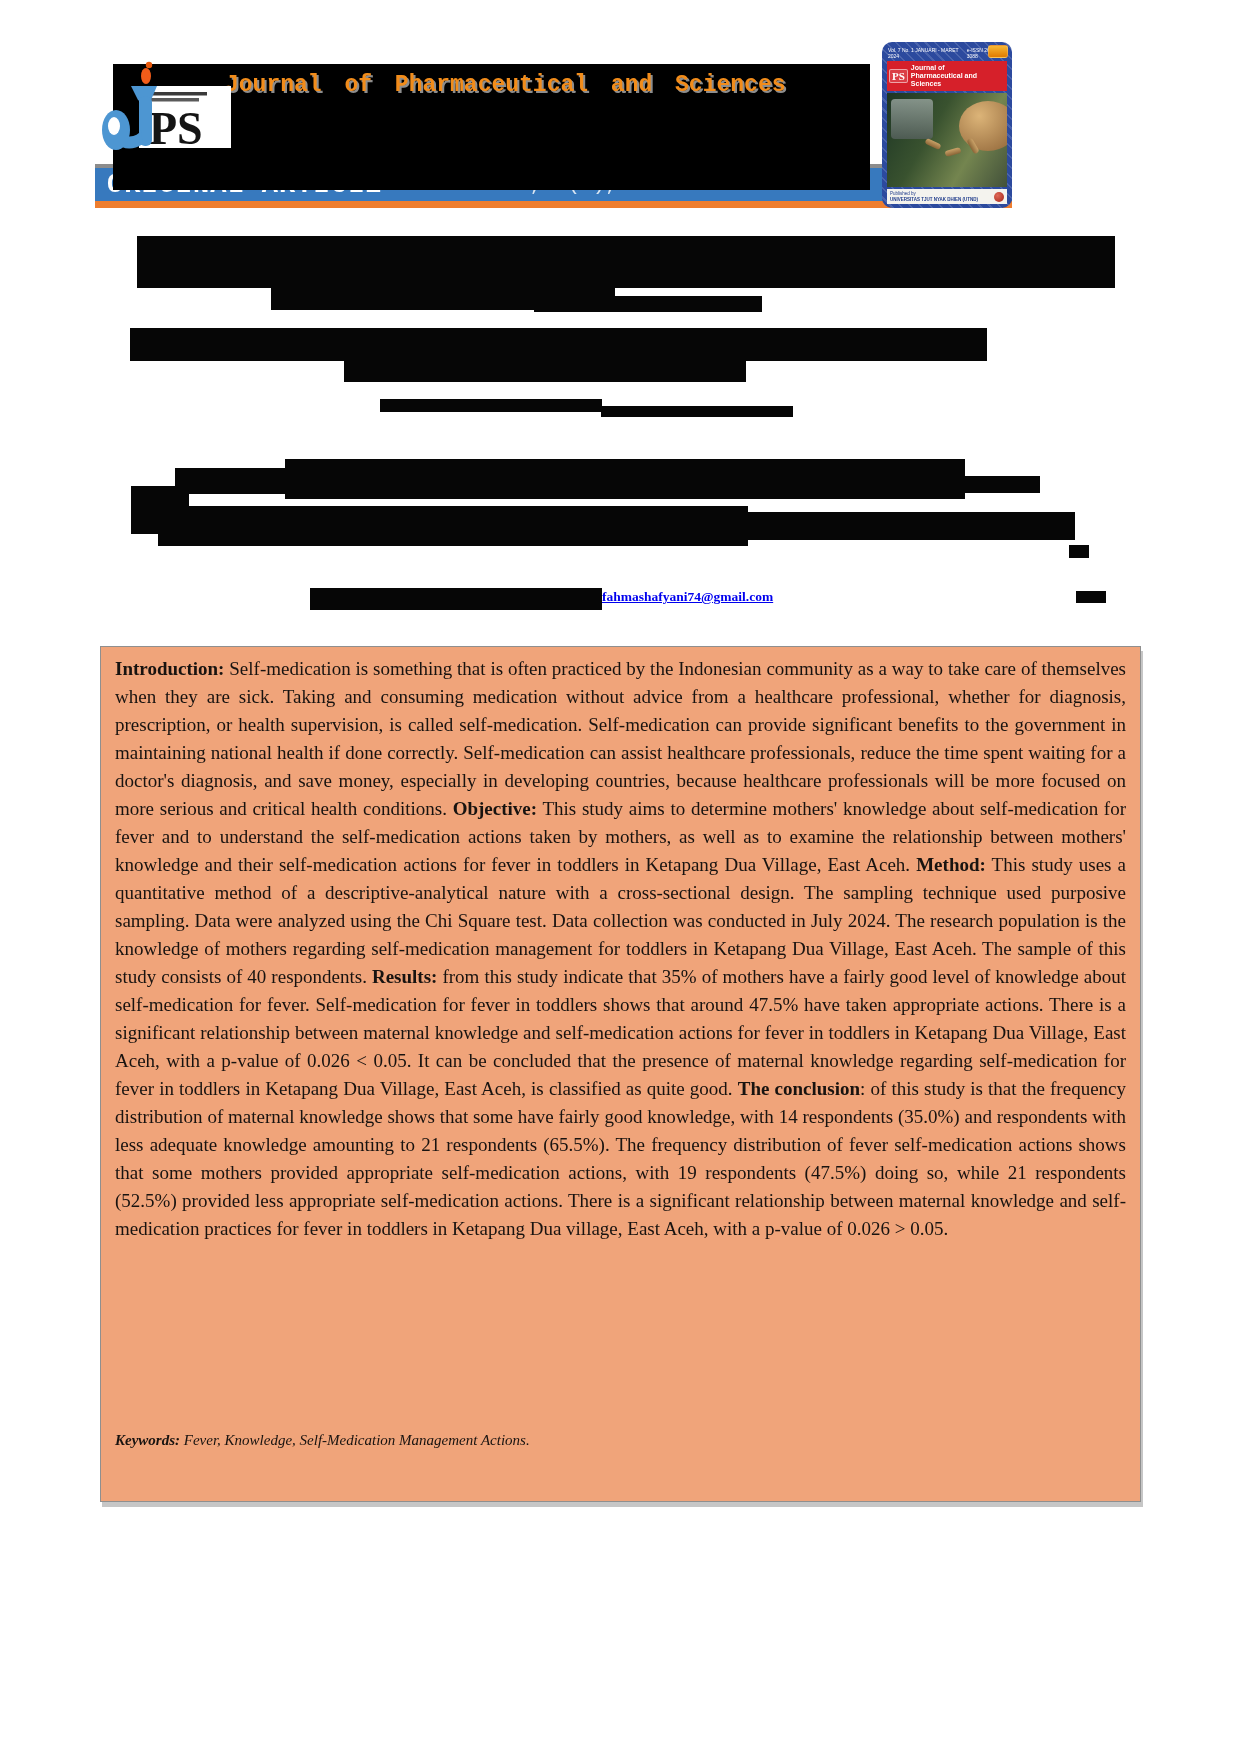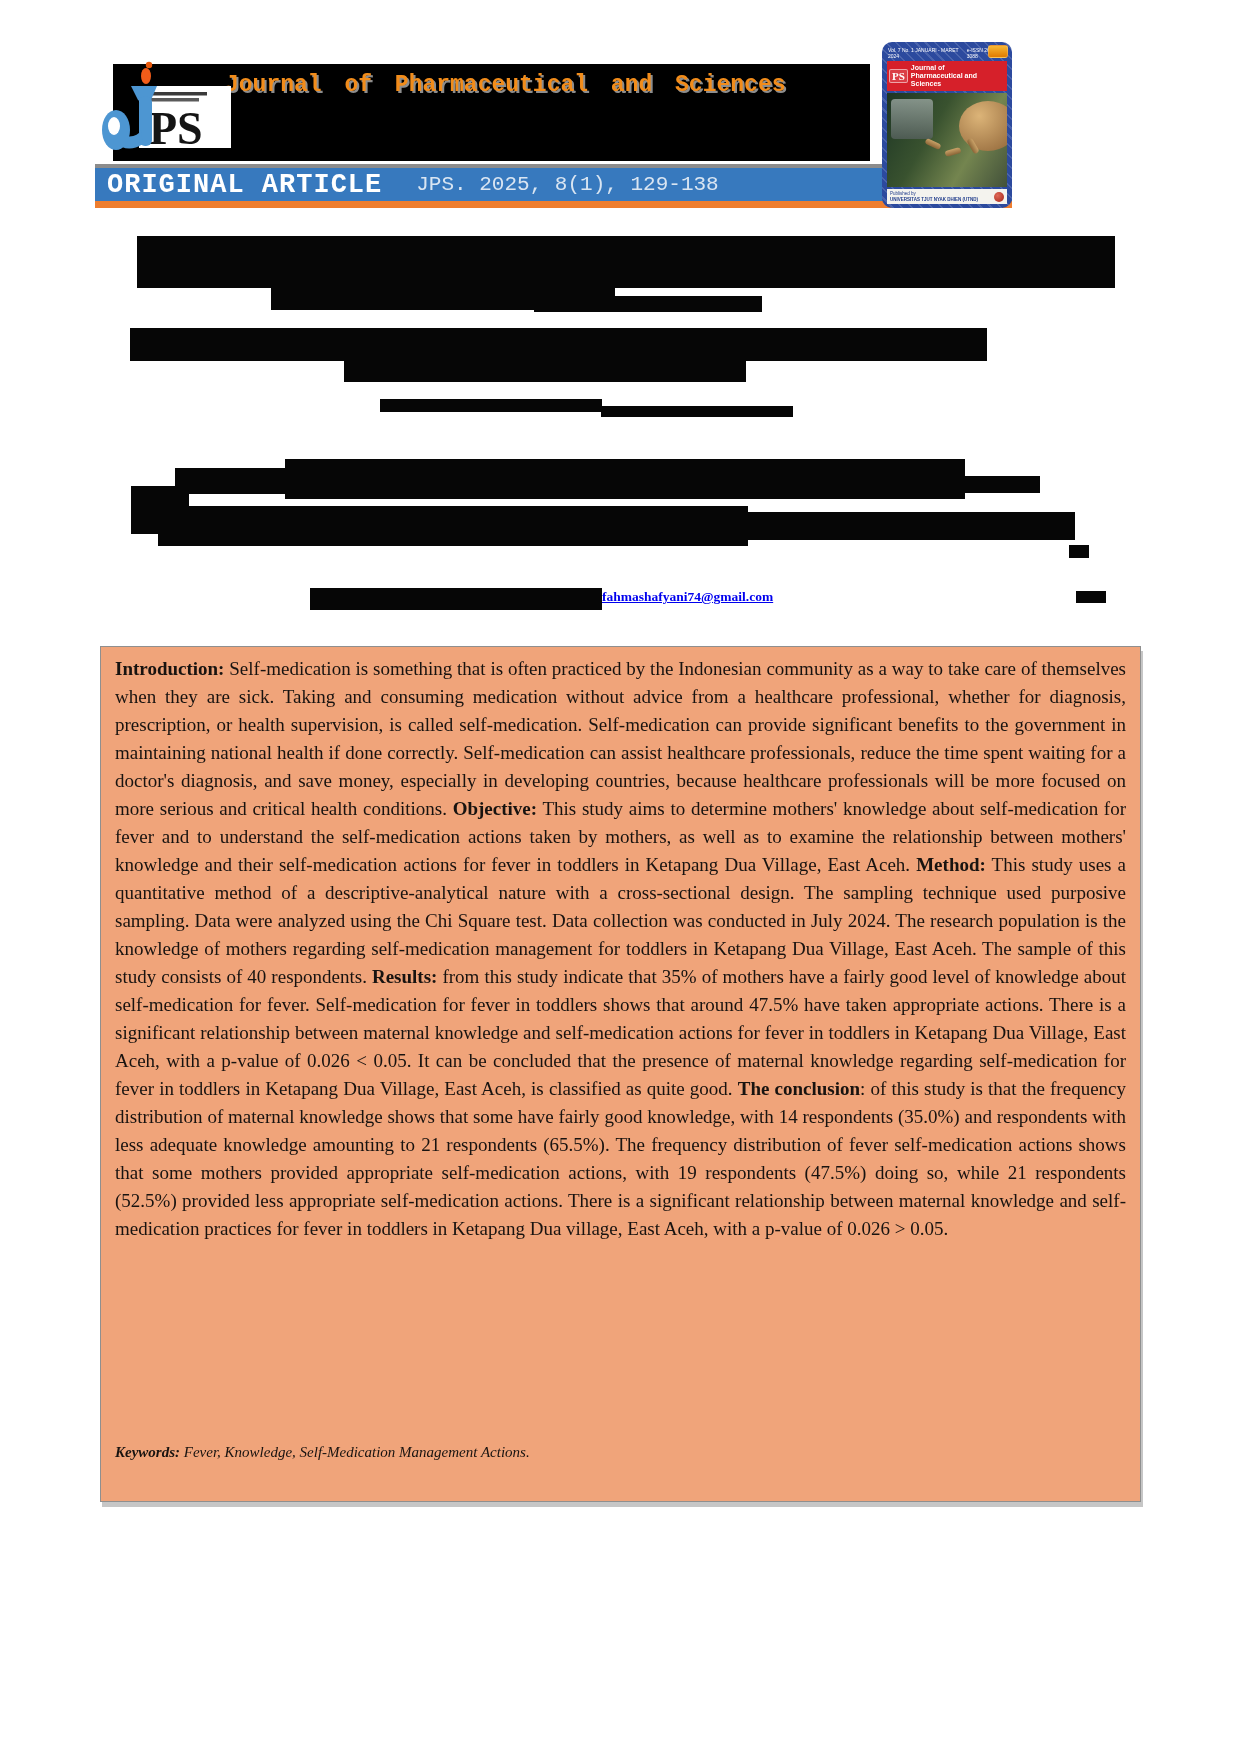--- a/index.html
+++ b/index.html
@@ -1,20 +1,20 @@
 <!DOCTYPE html>
 <html><head>
 <meta charset="utf-8">
 <style>
   html,body{margin:0;padding:0;background:#ffffff;}
   .page{position:relative;width:1240px;height:1754px;background:#fff;overflow:hidden;
         font-family:"Liberation Serif",serif;}
 
   
-  .black-banner{position:absolute;left:113px;top:64px;width:757px;height:97px;background:#000;z-index:1;}
+  .black-banner{position:absolute;left:113px;top:64px;width:757px;height:126px;background:#000;z-index:1;}
   .journal-title{position:absolute;left:112px;top:8px;white-space:nowrap;
       font-family:"Liberation Mono",monospace;font-weight:bold;font-size:23px;word-spacing:9px;
       color:#F28C1A;text-shadow:2px 2px 0 #8d8d8d;}
   .logo{position:absolute;left:93px;top:56px;width:140px;height:112px;z-index:2;}
 
   
   .cover{position:absolute;left:882px;top:42px;width:130px;height:166px;z-index:5;
       background:#2C4A9E;border-radius:10px;box-sizing:border-box;padding:4px;
       background-image:repeating-linear-gradient(45deg,rgba(255,255,255,.14) 0 1.5px,transparent 1.5px 7px);}
   .cover-inner{width:100%;height:100%;display:flex;flex-direction:column;}
@@ -53,21 +53,21 @@
   .email-link{position:absolute;left:602px;top:589px;font-size:13.5px;font-weight:bold;
       color:#0000EE;text-decoration:underline;font-family:"Liberation Serif",serif;}
 
   
   .abstract-box{position:absolute;left:100px;top:646px;width:1041px;height:856px;box-sizing:border-box;
       background:#F0A47A;border:1px solid #8f8f8f;box-shadow:2px 5px 0 #c6c6c6;
       padding:8px 14px;color:#181310;overflow:hidden;}
   .abstract-heading{font-size:22px;font-weight:bold;margin:2px 0 5px 0;}
   .abstract-text{font-size:19px;line-height:28px;text-align:justify;}
   .abstract-text b{font-weight:bold;}
-  .keywords{position:absolute;left:14px;bottom:40px;font-size:15px;font-style:italic;}
+  .keywords{position:absolute;left:14px;bottom:52px;font-size:15px;font-style:italic;}
   .keywords b{font-weight:bold;}
 </style>
 </head>
 <body>
 
 <div class="page">
 
   <div class="black-banner">
     <div class="journal-title">Journal of Pharmaceutical and Sciences</div>
   </div>

